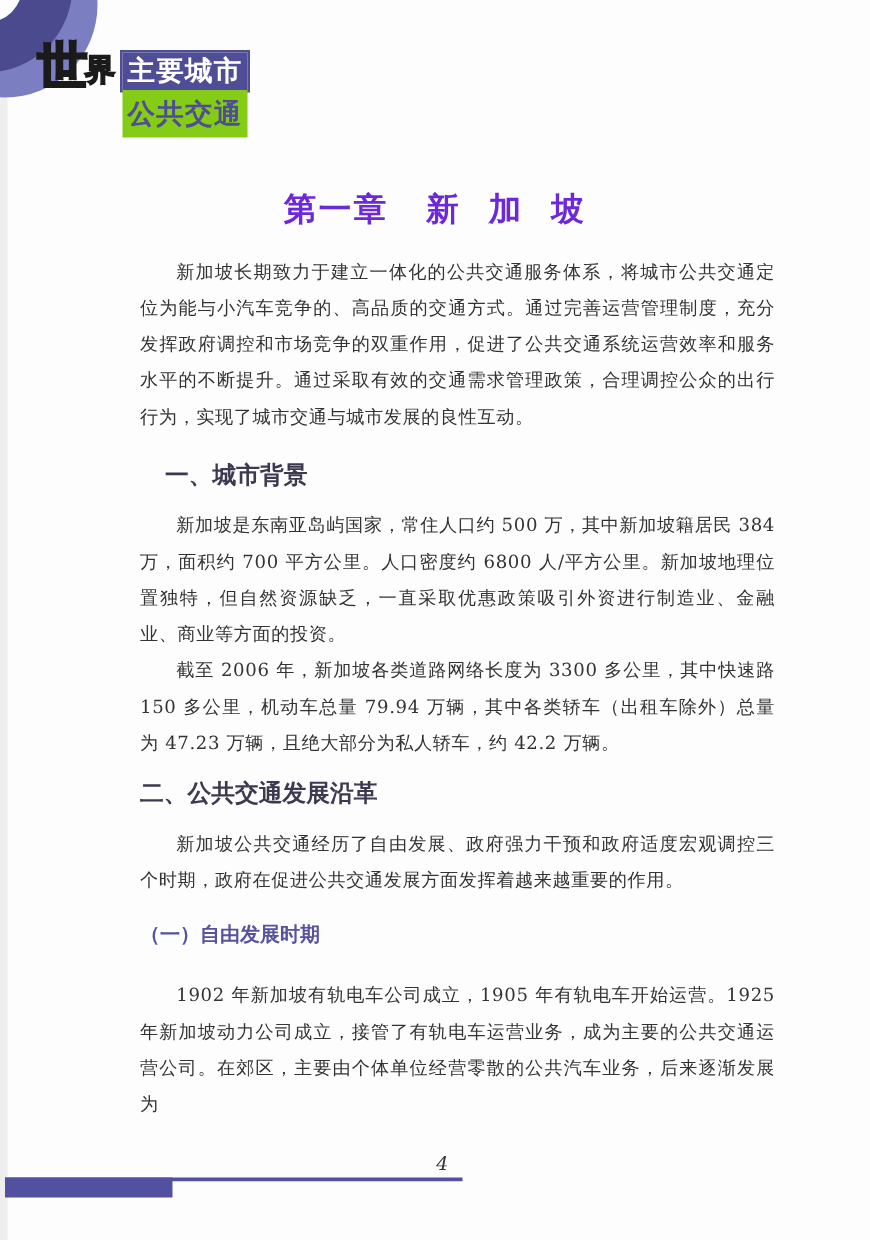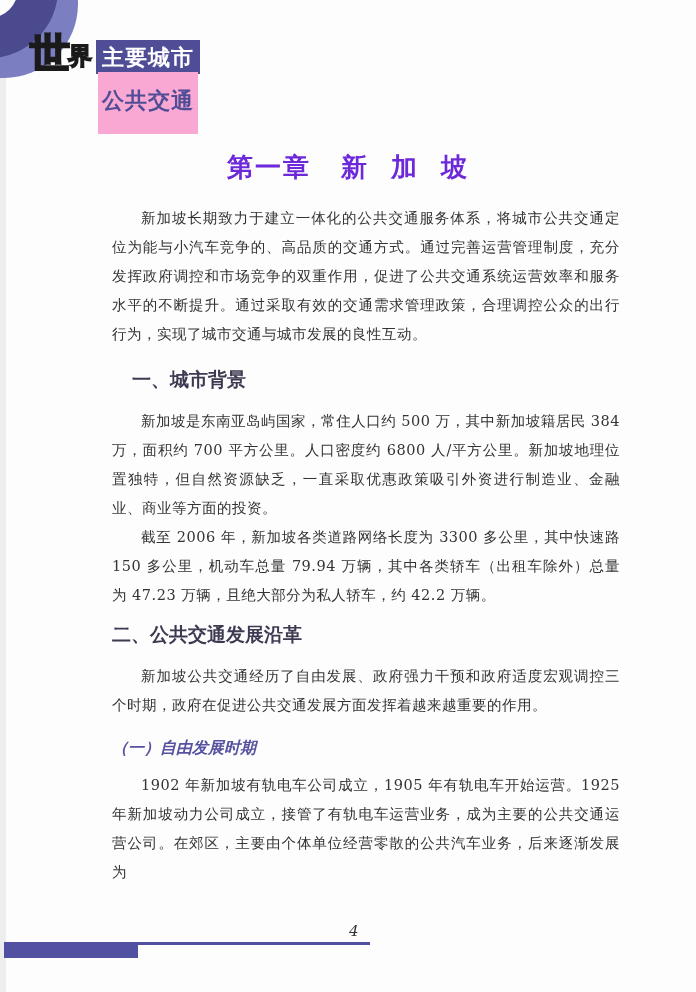--- a/index.html
+++ b/index.html
@@ -80,27 +80,27 @@
       background: #4f4d96;
       color: #ffffff;
       font-family: "DejaVu Serif", serif;
       font-weight: bold;
       font-size: 22px;
       line-height: 30px;
       padding: 0 4px;
       letter-spacing: 1px;
     }
     .title-box-outline {
-      background: #f9a8d4;
+      background: #84cc16;
       color: #4f4d96;
-      font-family: Liberation Mono, monospace;
+      font-family: Liberation Serif, serif;
       font-weight: bold;
       font-size: 22px;
       line-height: 30px;
-      padding: 16px 4px;
+      padding: 4px 4px;
       letter-spacing: 1px;
     }
     
     .chapter-title {
       position: absolute;
       top: 150px;
       left: 0; width: 696px;
       text-align: center;
       font-family: "DejaVu Serif", serif;
       font-weight: bold;
@@ -135,21 +135,21 @@
     }
     .sub-heading {
       font-family: "DejaVu Sans", "Liberation Sans", sans-serif;
       font-size: 16px;
       font-weight: bold;
       color: #5652a0;
       margin: 0;
     }
     #s1-heading { margin-top: 18px; margin-bottom: 14px; margin-left: 20px; }
     #s2-heading { margin-top: 12px; margin-bottom: 14px; }
-    #sub1-heading { margin-top: 18px; margin-bottom: 12px; font-style: italic; }
+    #sub1-heading { margin-top: 18px; margin-bottom: 24px; }
     
     .footer-bar-thick {
       position: absolute;
       left: 4px; top: 942px;
       width: 134px; height: 16px;
       background: #5250a0;
     }
     .footer-line {
       position: absolute;
       left: 4px; top: 942px;

